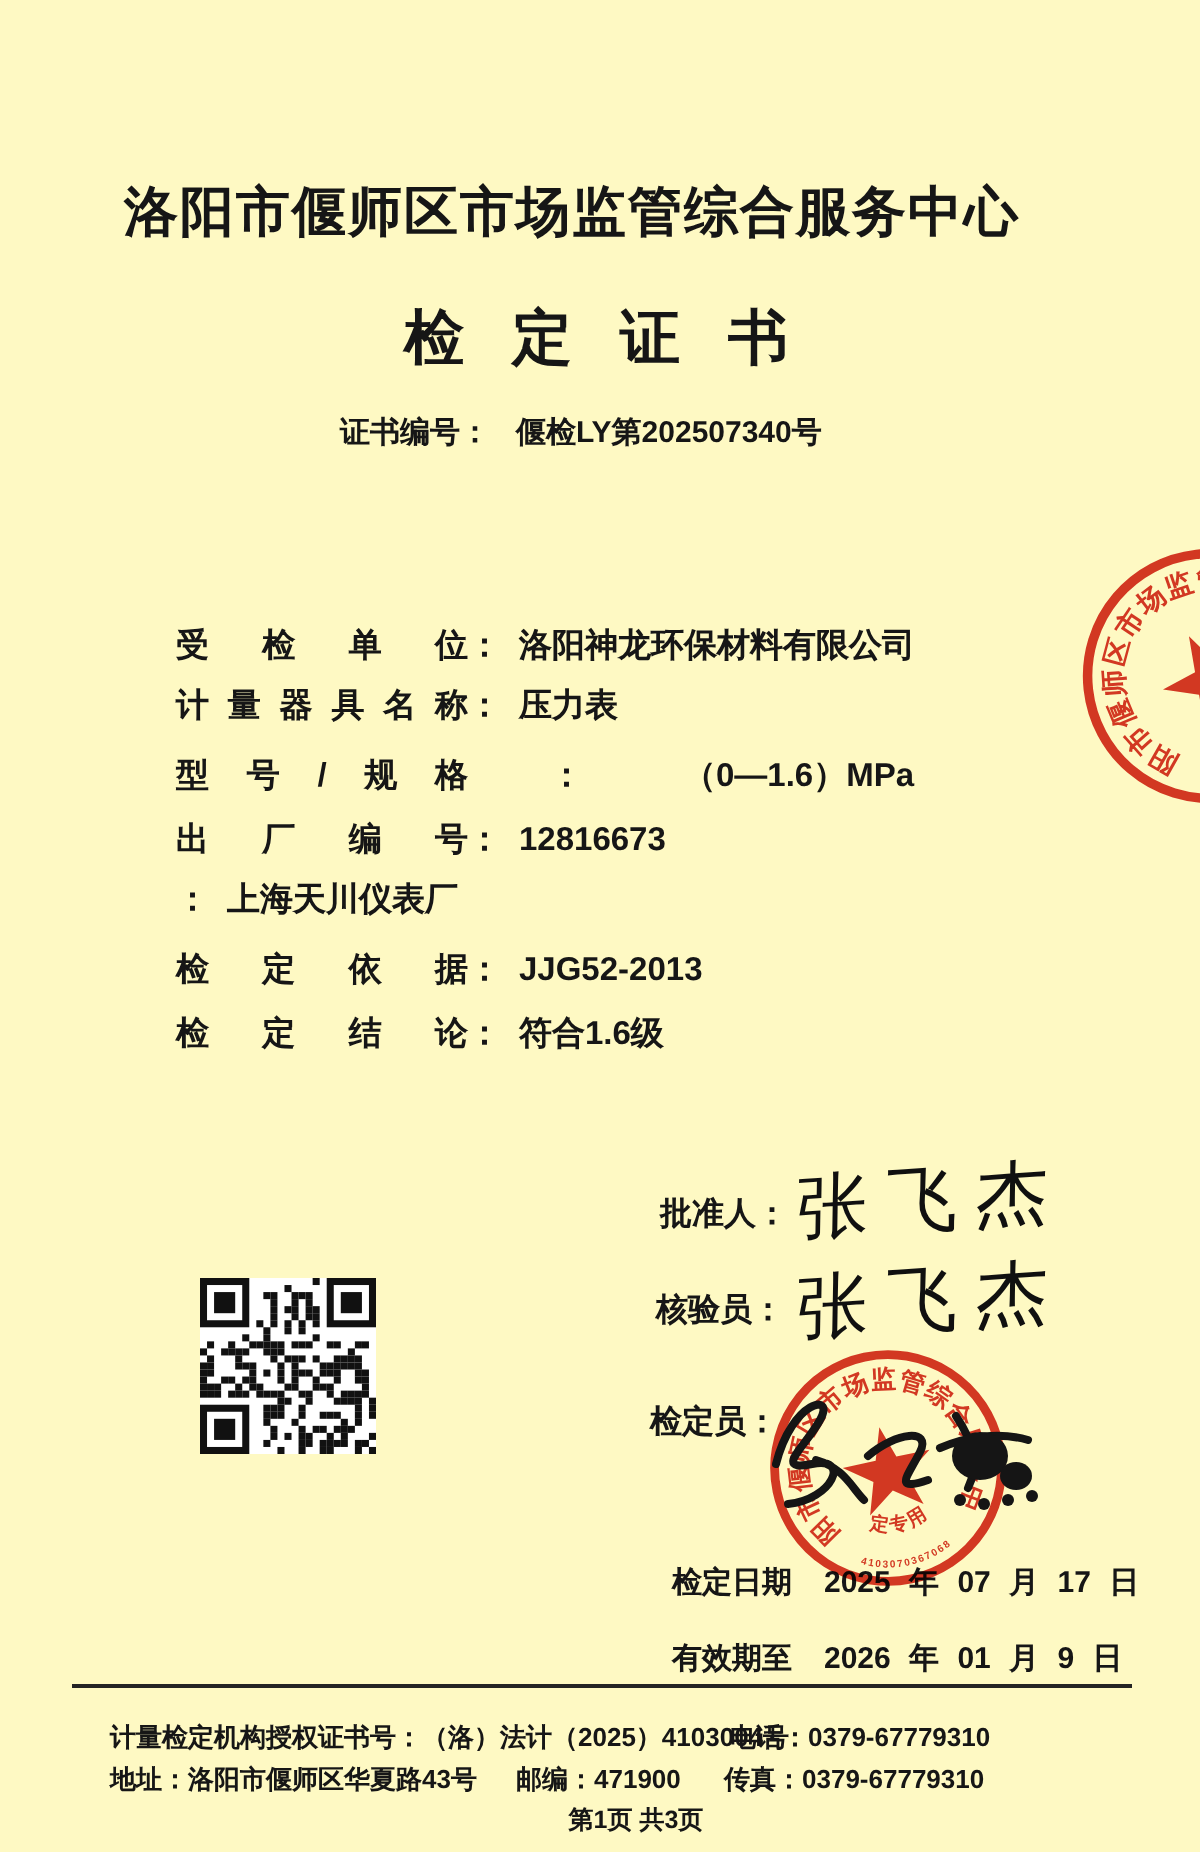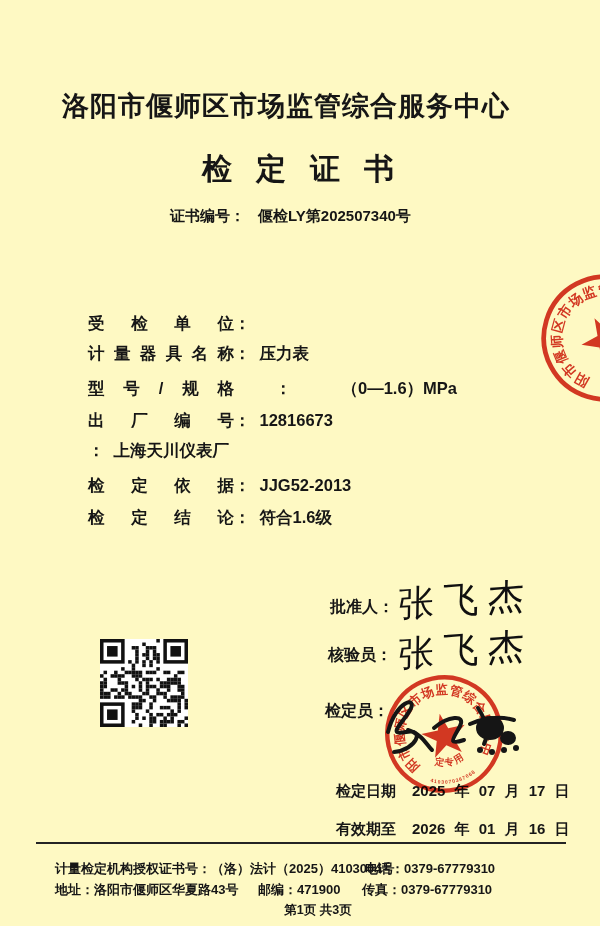--- a/index.html
+++ b/index.html
@@ -57,20 +57,21 @@
   <div class="doc-title">检定证书</div>
 
   <div class="cert-no">
     <span>证书编号：</span><span class="val">偃检LY第202507340号</span>
   </div>
 
   <div class="fields">
     <div class="frow">
       <span class="flabel">受检单位</span>
         <span>：</span>
+      <span class="fvalue">洛阳神龙环保材料有限公司</span>
     </div>
     <div class="frow">
       <span class="flabel">计量器具名称</span>
         <span>：</span>
       <span class="fvalue">压力表</span>
     </div>
     <div class="frow">
       <span class="flabel">型号/规格</span>
         <span>：</span>
       <span class="fvalue">（0—1.6）MPa</span>
@@ -349,21 +350,21 @@
         <text font-size="20" fill="#d02a1c" letter-spacing="1" font-weight="700"><textPath href="#sra" xlink:href="#sra" startOffset="50%" text-anchor="middle">洛阳市偃师区市场监管综合服务中心</textPath></text>
         <text font-size="15" fill="#d02a1c" letter-spacing="2" font-weight="700"><textPath href="#srb" xlink:href="#srb" startOffset="50%" text-anchor="middle">检定专用章</textPath></text>
         <text font-size="8" fill="#d02a1c" letter-spacing="1.5" font-weight="700"><textPath href="#src" xlink:href="#src" startOffset="50%" text-anchor="middle">4103070367068</textPath></text>
       </svg>
     </div>
 
   <div class="date-row" id="date-issued">
     <span>检定日期</span><span class="date-val">2025 年 07 月 17 日</span>
   </div>
   <div class="date-row" id="date-valid">
-    <span>有效期至</span><span class="date-val">2026 年 01 月 16 日</span>
+    <span>有效期至</span><span class="date-val">2026 年 01 月 9 日</span>
   </div>
 
   <div class="rule"></div>
   <span class="ft" id="ft-auth">计量检定机构授权证书号：（洛）法计（2025）4103004号</span>
   <span class="ft" id="ft-phone">电话：0379-67779310</span>
   <span class="ft" id="ft-addr">地址：洛阳市偃师区华夏路43号</span>
   <span class="ft" id="ft-post">邮编：471900</span>
   <span class="ft" id="ft-fax">传真：0379-67779310</span>
   <span class="ft" id="ft-page">第1页  共3页</span>
 

